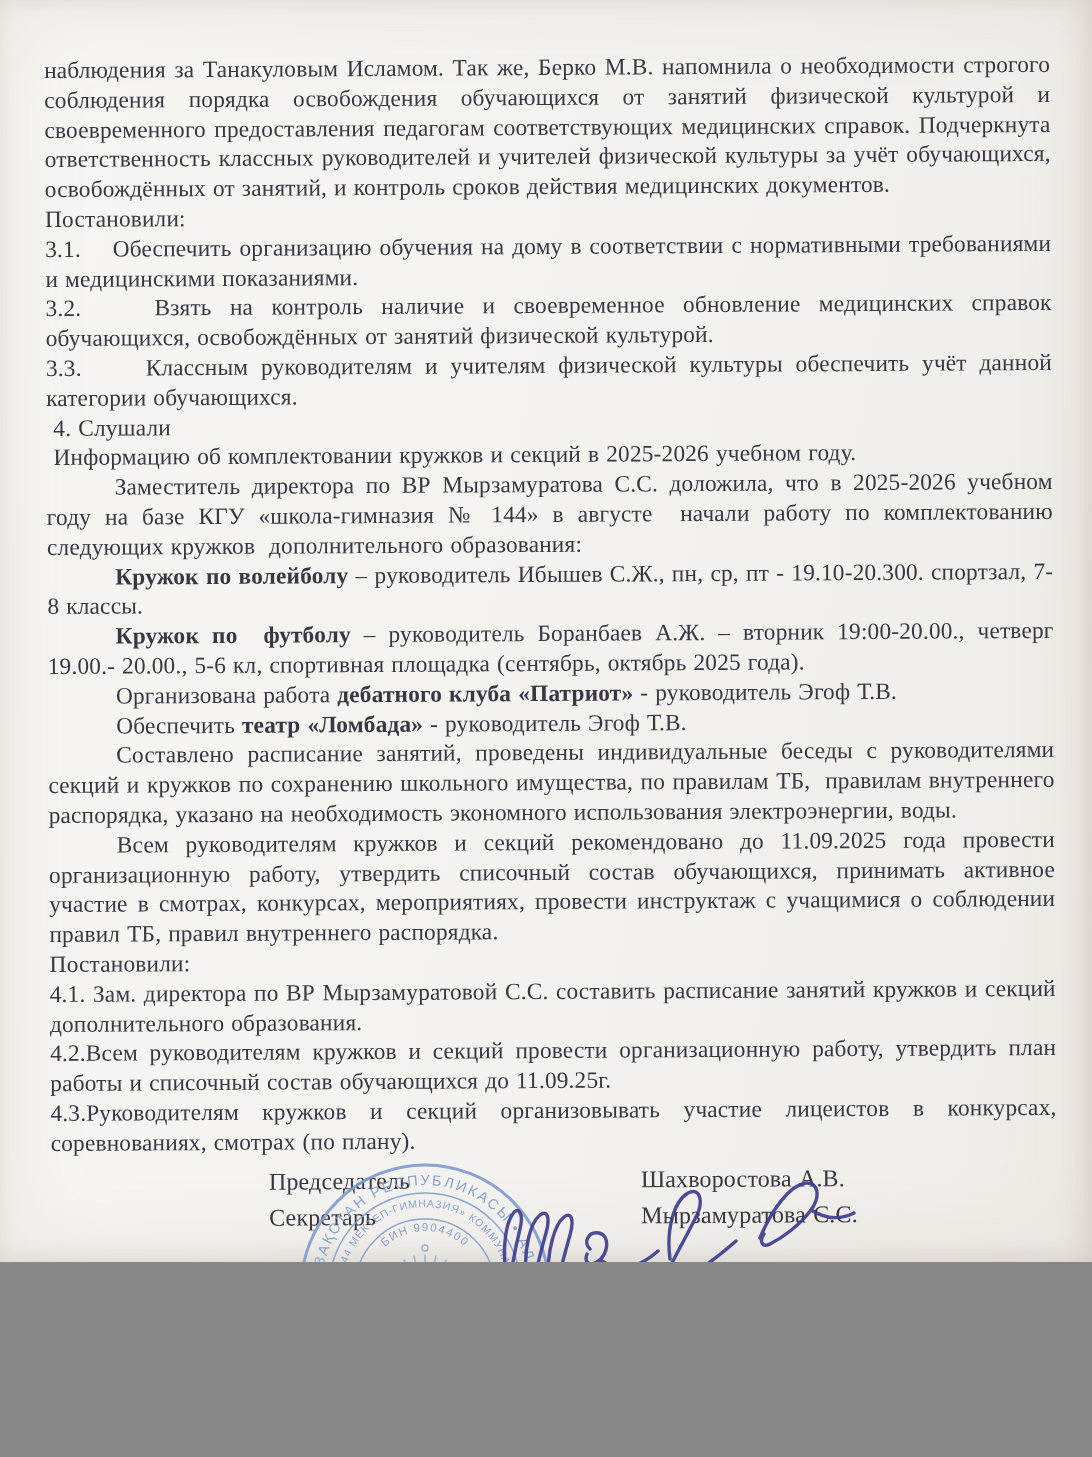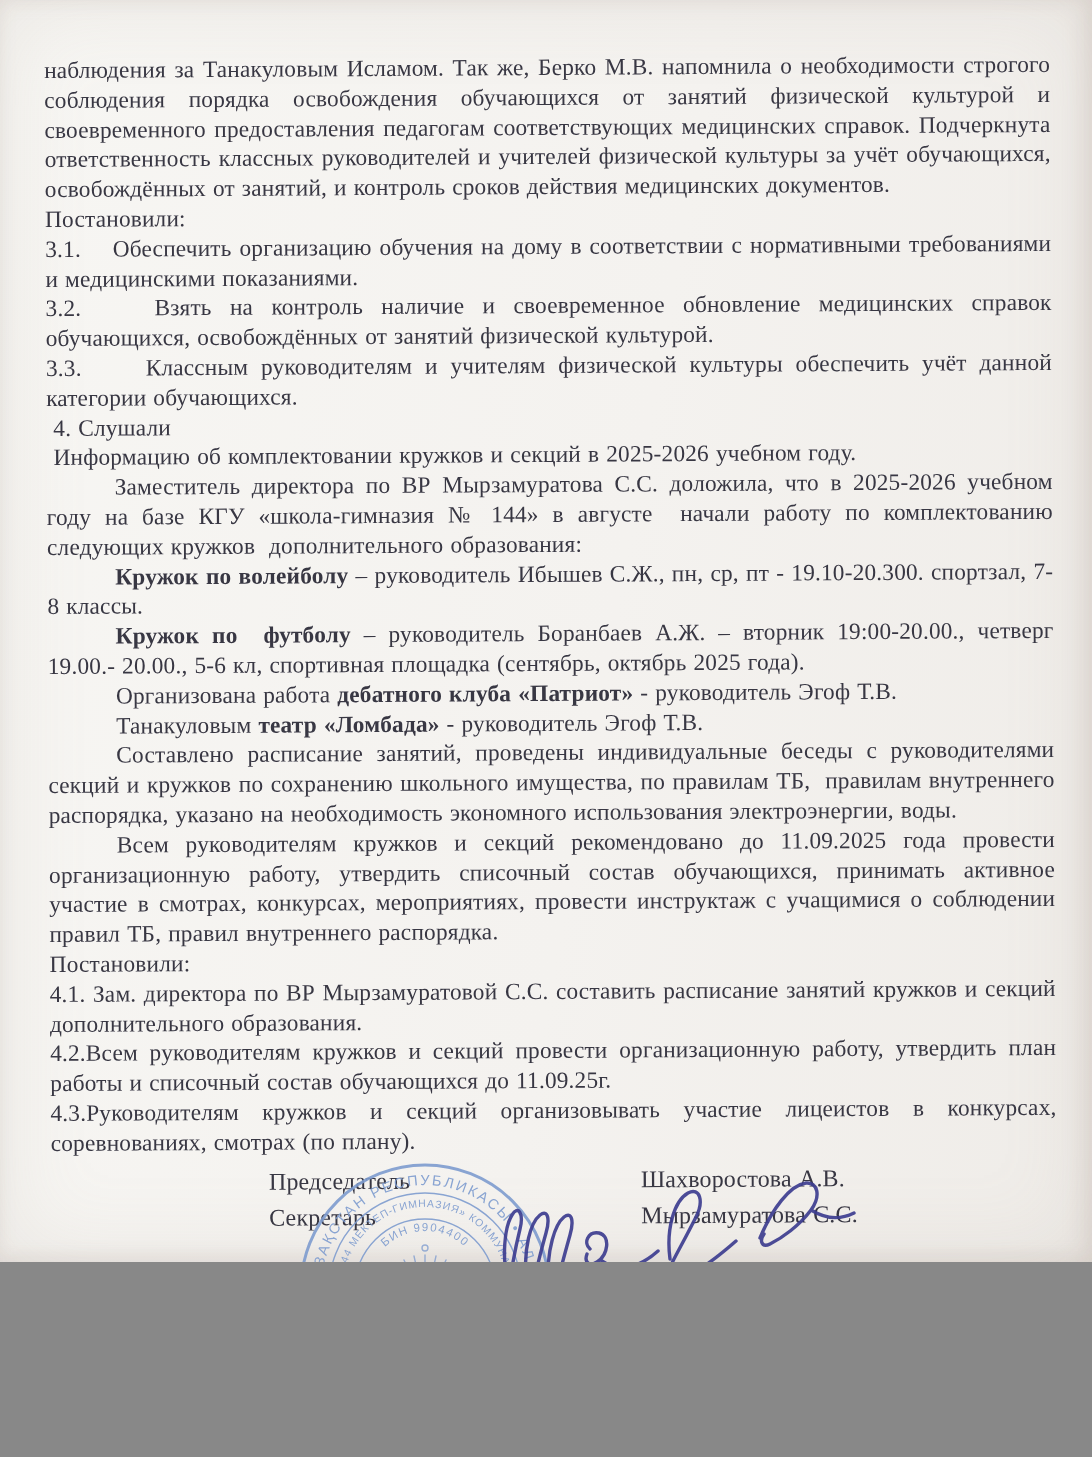--- a/index.html
+++ b/index.html
@@ -52,21 +52,21 @@
       <p class="para nj"><span>Постановили:</span></p>
       <p class="para"><span>3.1.&nbsp;&nbsp;&nbsp;&nbsp;Обеспечить организацию обучения на дому в соответствии с нормативными требованиями и медицинскими показаниями.</span></p>
       <p class="para"><span>3.2.&nbsp;&nbsp;&nbsp;&nbsp;Взять на контроль наличие и своевременное обновление медицинских справок обучающихся, освобождённых от занятий физической культурой.</span></p>
       <p class="para"><span>3.3.&nbsp;&nbsp;&nbsp;&nbsp;&nbsp;Классным руководителям и учителям физической культуры обеспечить учёт данной категории обучающихся.</span></p>
       <p class="para nj"><span>&nbsp;4. Слушали</span></p>
       <p class="para nj"><span>&nbsp;Информацию об комплектовании кружков и секций в 2025-2026 учебном году.</span></p>
       <p class="para indent"><span>Заместитель директора по ВР Мырзамуратова С.С. доложила, что в 2025-2026 учебном году на базе КГУ «школа-гимназия № 144» в августе&nbsp; начали работу по комплектованию следующих кружков&nbsp; дополнительного образования:</span></p>
       <p class="para indent"><b>Кружок по волейболу</b><span> – руководитель Ибышев С.Ж., пн, ср, пт - 19.10-20.300. спортзал, 7-8 классы.</span></p>
       <p class="para indent"><b>Кружок по&nbsp; футболу</b><span> – руководитель Боранбаев А.Ж. – вторник 19:00-20.00., четверг 19.00.- 20.00., 5-6 кл, спортивная площадка (сентябрь, октябрь 2025 года).</span></p>
       <p class="para indent nj"><span>Организована работа </span><b>дебатного клуба «Патриот»</b><span> - руководитель Эгоф Т.В.</span></p>
-      <p class="para indent nj"><span>Танакуловым </span><b>театр «Ломбада»</b><span> - руководитель Эгоф Т.В.</span></p>
+      <p class="para indent nj"><span>Обеспечить </span><b>театр «Ломбада»</b><span> - руководитель Эгоф Т.В.</span></p>
       <p class="para indent"><span>Составлено расписание занятий, проведены индивидуальные беседы с руководителями секций и кружков по сохранению школьного имущества, по правилам ТБ,&nbsp; правилам внутреннего распорядка, указано на необходимость экономного использования электроэнергии, воды.</span></p>
       <p class="para indent"><span>Всем руководителям кружков и секций рекомендовано до 11.09.2025 года провести организационную работу, утвердить списочный состав обучающихся, принимать активное участие в смотрах, конкурсах, мероприятиях, провести инструктаж с учащимися о соблюдении правил ТБ, правил внутреннего распорядка.</span></p>
       <p class="para nj"><span>Постановили:</span></p>
       <p class="para"><span>4.1. Зам. директора по ВР Мырзамуратовой С.С. составить расписание занятий кружков и секций дополнительного образования.</span></p>
       <p class="para"><span>4.2.Всем руководителям кружков и секций провести организационную работу, утвердить план работы и списочный состав обучающихся до 11.09.25г.</span></p>
       <p class="para"><span>4.3.Руководителям кружков и секций организовывать участие лицеистов в конкурсах, соревнованиях, смотрах (по плану).</span></p>
       <div class="sig-block">
         <div class="sig-row">
           <span class="sig-label">Председатель</span>
           <span class="sig-name">Шахворостова А.В.</span>

